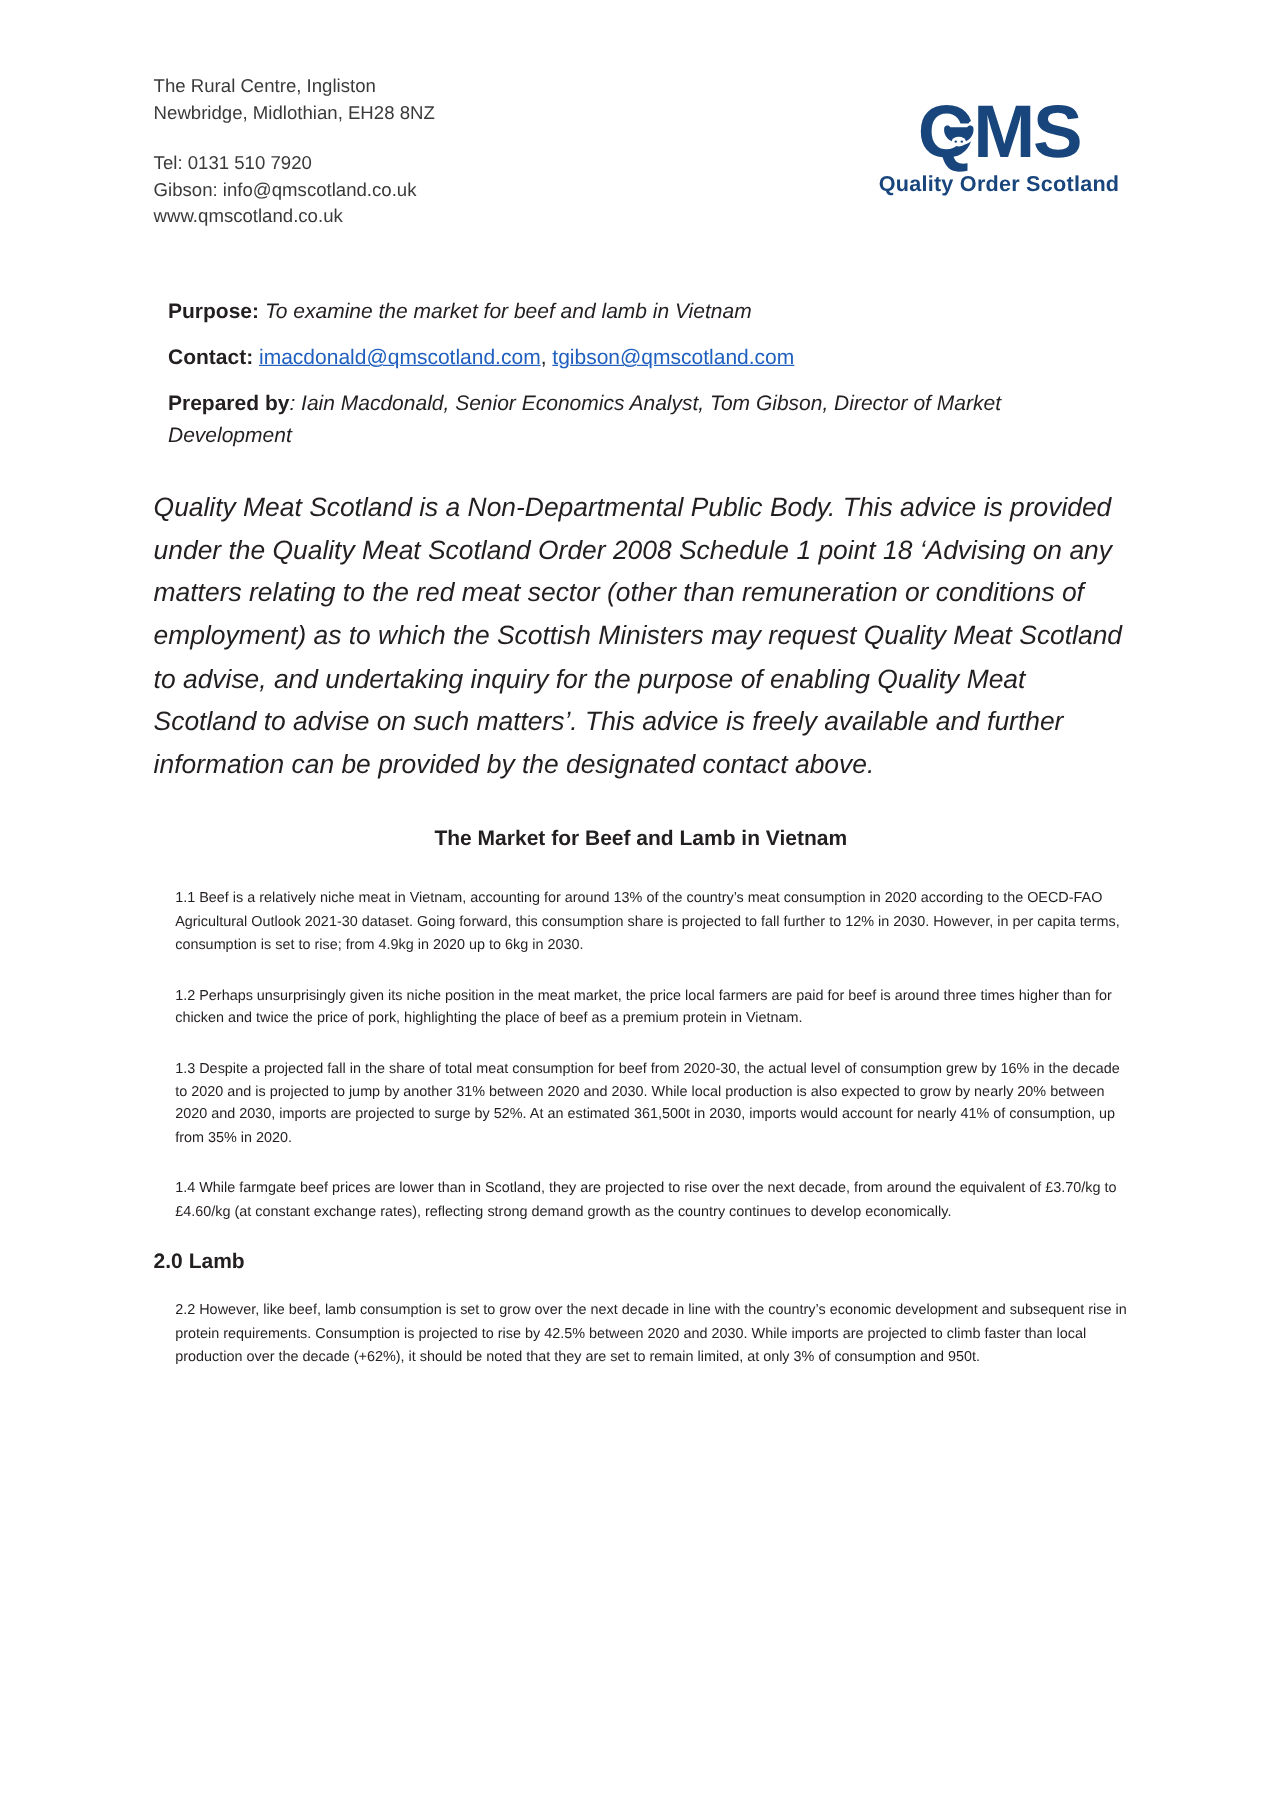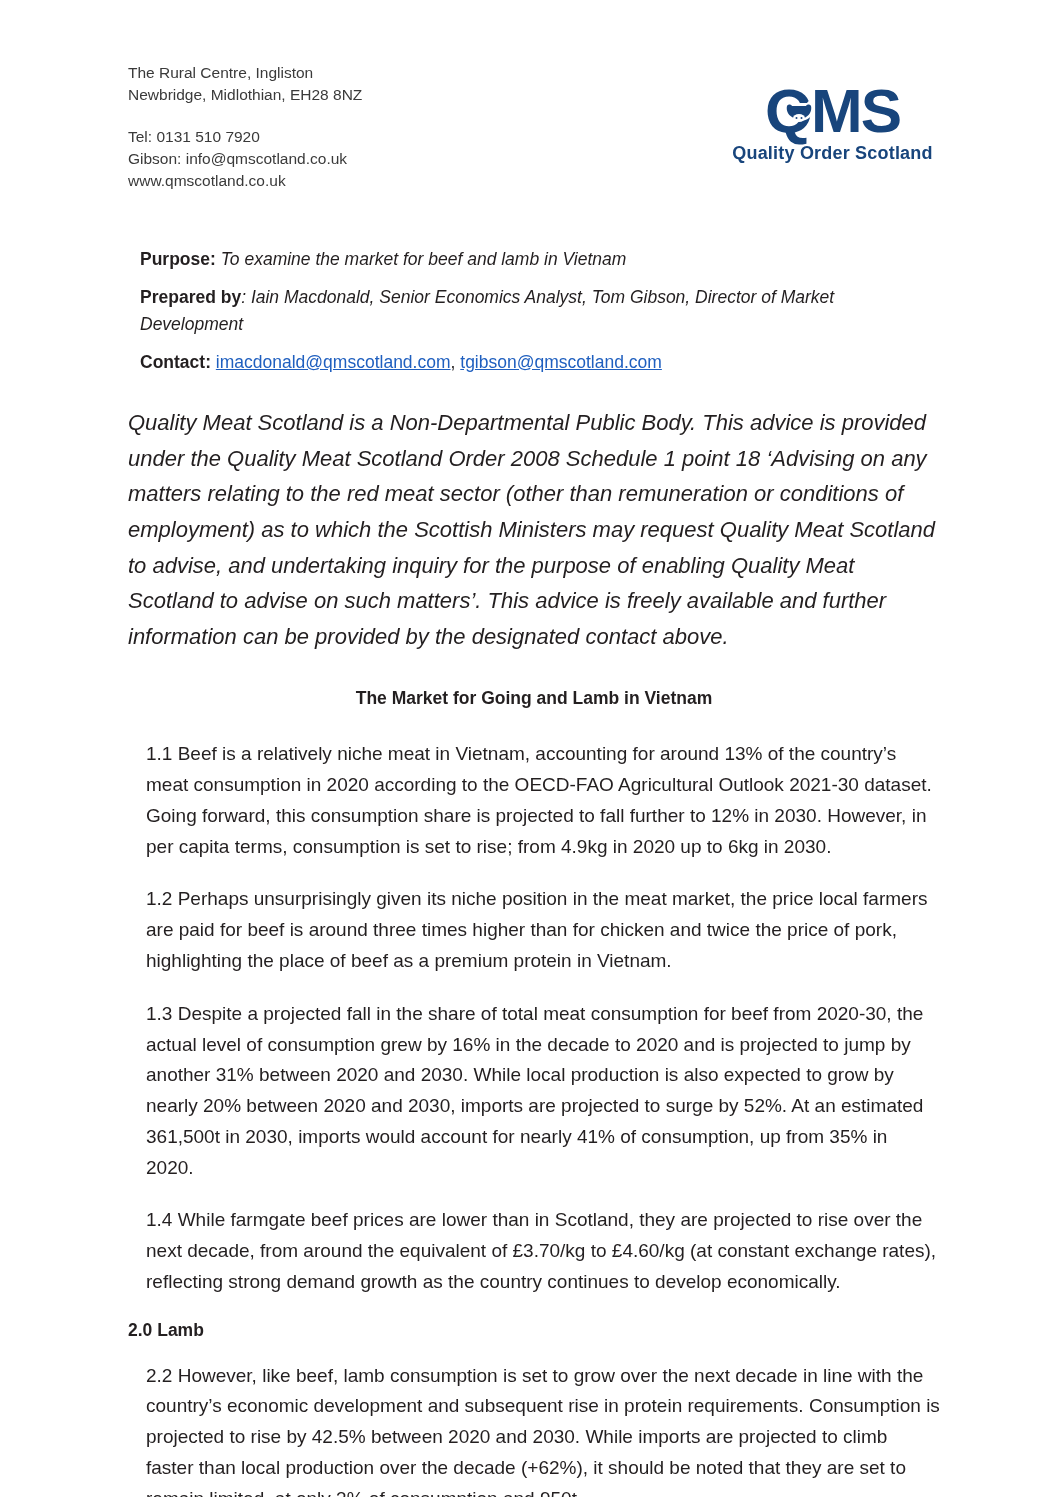--- a/index.html
+++ b/index.html
@@ -96,21 +96,21 @@
     margin: 0 0 30px 0;
   }
 
   h2.section {
     font-size: 17.5px;
     font-weight: bold;
     margin: 0 0 20px 0;
   }
 
   p.para {
-    font-size: 19px;
+    font-size: 12px;
     line-height: 1.62;
     margin: 0 0 22px 0;
     padding-left: 18px;
     text-align: left;
   }
   .gap-before { margin-top: 30px; }
 </style>
 </head>
 <body>
 
@@ -143,31 +143,31 @@
       <div class="logo-tagline">Quality Order Scotland</div>
     </div>
   </div>
 
   <div class="meta">
     <p>
       <span class="lbl">Purpose:</span>
       <span class="val">To examine the market for beef and lamb in Vietnam</span>
     </p>
     <p>
-      <span class="lbl">Prepared by</span><span class="val">: Iain Macdonald, Senior Economics Analyst, Tom Gibson, Director of Market Development</span>
+      <span class="lbl">Contact:</span>
+      <a class="email" href="#">imacdonald@qmscotland.com</a><span>, </span><a class="email" href="#">tgibson@qmscotland.com</a>
     </p>
     <p>
-      <span class="lbl">Contact:</span>
-      <a class="email" href="#">imacdonald@qmscotland.com</a><span>, </span><a class="email" href="#">tgibson@qmscotland.com</a>
+      <span class="lbl">Prepared by</span><span class="val">: Iain Macdonald, Senior Economics Analyst, Tom Gibson, Director of Market Development</span>
     </p>
   </div>
 
   <p class="disclaimer">Quality Meat Scotland is a Non-Departmental Public Body. This advice is provided under the Quality Meat Scotland Order 2008 Schedule 1 point 18 ‘Advising on any matters relating to the red meat sector (other than remuneration or conditions of employment) as to which the Scottish Ministers may request Quality Meat Scotland to advise, and undertaking inquiry for the purpose of enabling Quality Meat Scotland to advise on such matters’. This advice is freely available and further information can be provided by the designated contact above.</p>
 
-  <div class="doc-title">The Market for Going and Lamb in Vietnam</div>
+  <div class="doc-title">The Market for Beef and Lamb in Vietnam</div>
 
   <p class="para">1.1 Beef is a relatively niche meat in Vietnam, accounting for around 13% of the country’s meat consumption in 2020 according to the OECD-FAO Agricultural Outlook 2021-30 dataset. Going forward, this consumption share is projected to fall further to 12% in 2030. However, in per capita terms, consumption is set to rise; from 4.9kg in 2020 up to 6kg in 2030.</p>
   <p class="para">1.2 Perhaps unsurprisingly given its niche position in the meat market, the price local farmers are paid for beef is around three times higher than for chicken and twice the price of pork, highlighting the place of beef as a premium protein in Vietnam.</p>
   <p class="para">1.3 Despite a projected fall in the share of total meat consumption for beef from 2020-30, the actual level of consumption grew by 16% in the decade to 2020 and is projected to jump by another 31% between 2020 and 2030. While local production is also expected to grow by nearly 20% between 2020 and 2030, imports are projected to surge by 52%.  At an estimated 361,500t in 2030, imports would account for nearly 41% of consumption, up from 35% in 2020.</p>
   <p class="para">1.4 While farmgate beef prices are lower than in Scotland, they are projected to rise over the next decade, from around the equivalent of £3.70/kg to £4.60/kg (at constant exchange rates), reflecting strong demand growth as the country continues to develop economically.</p>
 
   <h2 class="section gap-before">2.0 Lamb</h2>
   <p class="para">2.2 However, like beef, lamb consumption is set to grow over the next decade in line with the country’s economic development and subsequent rise in protein requirements.  Consumption is projected to rise by 42.5% between 2020 and 2030. While imports are projected to climb faster than local production over the decade (+62%), it should be noted that they are set to remain limited, at only 3% of consumption and 950t.</p>
 
 </div>

